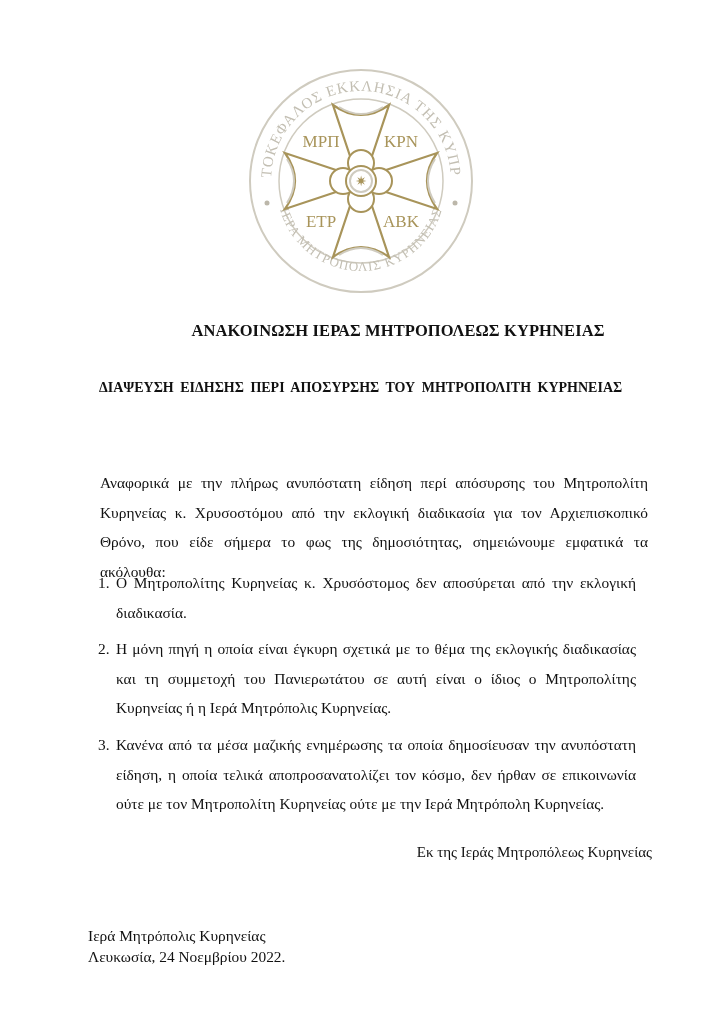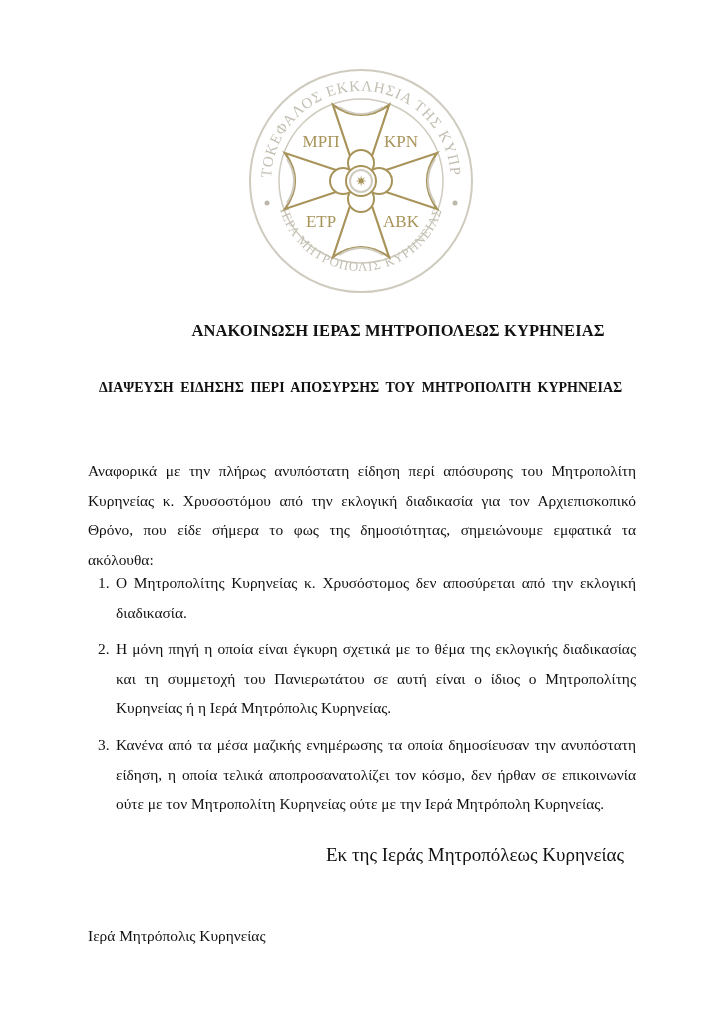--- a/index.html
+++ b/index.html
@@ -5,21 +5,21 @@
   html,body{margin:0;padding:0;background:#fff;}
   body{width:724px;height:1024px;position:relative;overflow:hidden;font-family:"Liberation Serif","DejaVu Serif",serif;color:#111;}
   .seal{position:absolute;left:247px;top:67px;width:228px;height:228px;}
   .title{position:absolute;left:0;width:724px;top:321px;text-align:center;font-weight:bold;font-size:16.5px;letter-spacing:0.1px;padding-left:36px;}
   .subtitle{position:absolute;left:88px;width:548px;top:373px;font-weight:bold;font-size:14px;line-height:29px;text-align:justify;text-align-last:left;word-spacing:3px;}
   .subtitle span{display:block;margin-left:11px;}
   .intro{position:absolute;left:88px;width:548px;top:456px;font-size:15.4px;line-height:29.6px;text-align:justify;}
   .list{position:absolute;left:88px;width:548px;top:568px;margin:0;padding:0;list-style:none;font-size:15.4px;line-height:29.6px;}
   .list li{position:relative;padding-left:28px;text-align:justify;margin-bottom:7px;}
   .list .num{position:absolute;left:10px;top:0;}
-  .sign{position:absolute;right:100px;top:844px;font-size:19px;}
+  .sign{position:absolute;right:72px;top:844px;font-size:15px;}
   .footer{position:absolute;left:88px;top:926px;font-size:15.4px;line-height:20.5px;}
 </style>
 </head>
 <body>
 
 <div class="seal">
   <svg width="228" height="228" viewBox="0 0 228 228">
     <defs>
       <path id="arcTop" d="M 24 114 A 90 90 0 0 1 204 114"></path>
       <path id="arcBot" d="M 30 120 A 84 84 0 0 0 198 120"></path>
@@ -64,34 +64,35 @@
     </g>
   </svg>
 </div>
 
 <div class="title">ΑΝΑΚΟΙΝΩΣΗ ΙΕΡΑΣ ΜΗΤΡΟΠΟΛΕΩΣ ΚΥΡΗΝΕΙΑΣ</div>
 
 <div class="subtitle">
   <span>ΔΙΑΨΕΥΣΗ ΕΙΔΗΣΗΣ ΠΕΡΙ ΑΠΟΣΥΡΣΗΣ ΤΟΥ ΜΗΤΡΟΠΟΛΙΤΗ ΚΥΡΗΝΕΙΑΣ</span>
 </div>
 
-<p class="intro" style="margin:0">Αναφορικά με την πλήρως ανυπόστατη είδηση περί απόσυρσης του Μητροπολίτη Κυρηνείας κ. Χρυσοστόμου από την εκλογική διαδικασία για τον Αρχιεπισκοπικό Θρόνο, που είδε σήμερα το φως της δημοσιότητας, σημειώνουμε εμφατικά τα ακόλουθα:</p>
+<p class="intro" style="margin:12px">Αναφορικά με την πλήρως ανυπόστατη είδηση περί απόσυρσης του Μητροπολίτη Κυρηνείας κ. Χρυσοστόμου από την εκλογική διαδικασία για τον Αρχιεπισκοπικό Θρόνο, που είδε σήμερα το φως της δημοσιότητας, σημειώνουμε εμφατικά τα ακόλουθα:</p>
 
 <ol class="list">
   <li>
     <span class="num">1.</span>
     <span>Ο Μητροπολίτης Κυρηνείας κ. Χρυσόστομος δεν αποσύρεται από την εκλογική διαδικασία.</span>
   </li>
   <li>
     <span class="num">2.</span>
     <span>Η μόνη πηγή η οποία είναι έγκυρη σχετικά με το θέμα της εκλογικής διαδικασίας και τη συμμετοχή του Πανιερωτάτου σε αυτή είναι ο ίδιος ο Μητροπολίτης Κυρηνείας ή η Ιερά Μητρόπολις Κυρηνείας.</span>
   </li>
   <li>
     <span class="num">3.</span>
     <span>Κανένα από τα μέσα μαζικής ενημέρωσης τα οποία δημοσίευσαν την ανυπόστατη είδηση, η οποία τελικά αποπροσανατολίζει τον κόσμο, δεν ήρθαν σε επικοινωνία ούτε με τον Μητροπολίτη Κυρηνείας ούτε με την Ιερά Μητρόπολη Κυρηνείας.</span>
   </li>
 </ol>
 
 <div class="sign">Εκ της Ιεράς Μητροπόλεως Κυρηνείας</div>
 
 <div class="footer">
   <div>Ιερά Μητρόπολις Κυρηνείας</div>
+  <div>Λευκωσία, 24 Νοεμβρίου 2022.</div>
 </div>
 
 </body></html>

